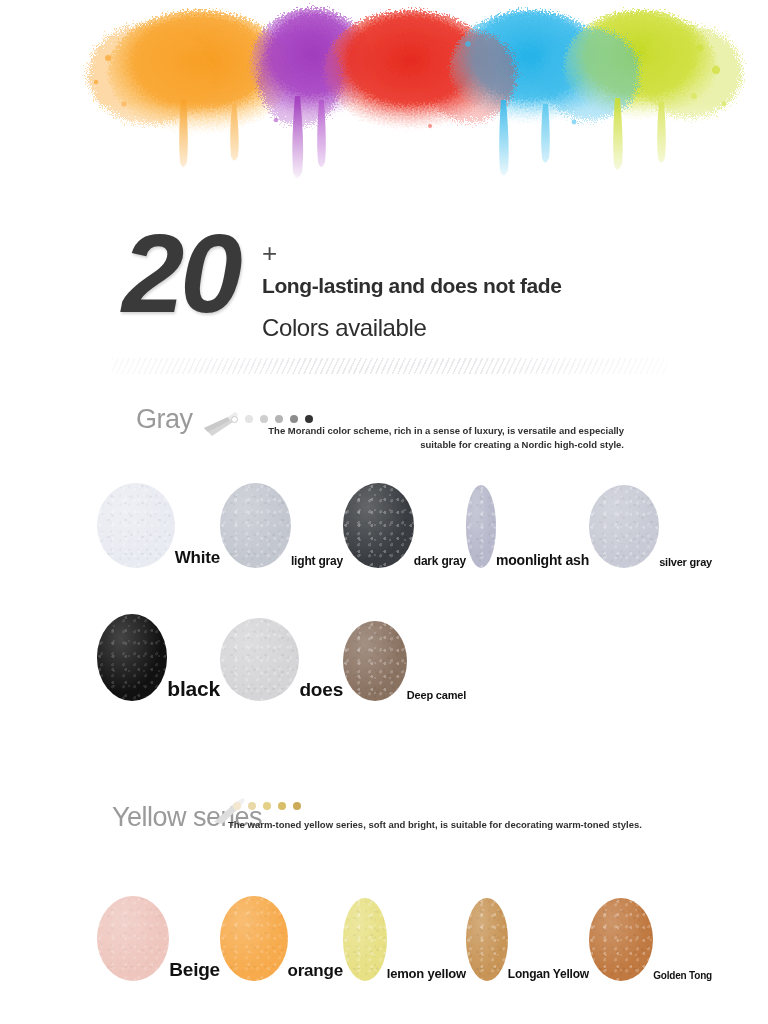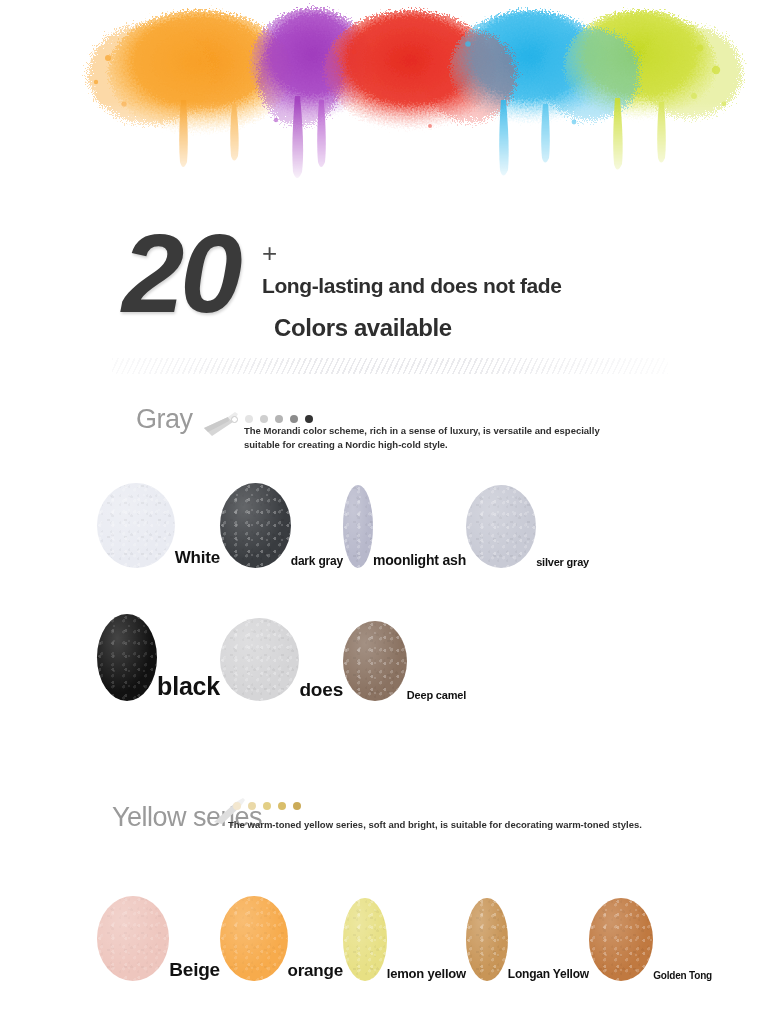--- a/index.html
+++ b/index.html
@@ -53,25 +53,24 @@
     font-size: 21px;
     font-weight: bold;
     color: #2e2e2e;
     letter-spacing: -0.4px;
     white-space: nowrap;
   }
   .head-line2 {
     position: absolute;
     left: 262px; top: 92px;
     font-size: 24px;
-    font-weight: bold;
+    font-weight: normal;
     color: #2e2e2e;
     letter-spacing: -0.4px;
     white-space: nowrap;
-    margin-left: 12px;
   }
 
   
   .hatch-divider {
     position: absolute;
     left: 112px; top: 358px;
     width: 556px; height: 16px;
     background-image: repeating-linear-gradient(
       115deg,
       #e9e9ec 0px, #e9e9ec 1.5px,
@@ -98,21 +97,21 @@
   .brush svg { display:block; width:46px; height:26px; }
   .dots { position: absolute; display: flex; align-items: center; gap: 7px; }
   .dot { width: 8px; height: 8px; border-radius: 50%; display: block; }
   .dot.hollow { background: #fff; border: 1px solid #c9c9c9; width: 7px; height: 7px; }
   .sec-desc {
     position: absolute;
     font-size: 9.5px;
     color: #2f2f2f;
     line-height: 1.5;
     font-weight: bold;
-    text-align: left;
+    text-align: right;
   }
   .sec-desc.left { text-align: left; }
 
   
   .swatch-row { position: absolute; left: 0; width: 768px; display: flex; }
   .swatch-cell {
     width: 123px;
     display: flex;
     flex-direction: row;
     align-items: flex-end;
@@ -276,20 +275,27 @@
 
   <div class="swatch-row" style="top:483px; padding-left:97px;">
     <div class="swatch-cell">
       <div class="swatch" style="width:85px;height:85px;background:#e9ebf2;">
           <span class="tex"></span>
           <span class="sheen"></span>
         </div>
       <div class="swatch-label" style="font-size:17px; margin-top:22px;">White</div>
     </div>
     <div class="swatch-cell">
+      <div class="swatch" style="width:85px;height:85px;background:#c3c7d0;">
+          <span class="tex"></span>
+          <span class="sheen"></span>
+        </div>
+      <div class="swatch-label" style="font-size:12px; margin-top:27px;">light gray</div>
+    </div>
+    <div class="swatch-cell">
       <div class="swatch" style="width:85px;height:85px;background:#393c40;">
           <span class="tex"></span>
           <span class="sheen"></span>
         </div>
       <div class="swatch-label" style="font-size:12px; margin-top:27px;">dark gray</div>
     </div>
     <div class="swatch-cell">
       <div class="swatch" style="width:83px;height:83px;background:#b7b8cb;">
           <span class="tex"></span>
           <span class="sheen"></span>
@@ -304,21 +310,21 @@
       <div class="swatch-label" style="font-size:11px; margin-top:28px;">silver gray</div>
     </div>
   </div>
 
   <div class="swatch-row" style="top:614px; padding-left:97px;">
     <div class="swatch-cell">
       <div class="swatch" style="width:87px;height:87px;background:#111111;">
           <span class="tex" style="opacity:.28"></span>
           <span class="sheen"></span>
         </div>
-      <div class="swatch-label" style="font-size:25px; margin-top:20px;">black</div>
+      <div class="swatch-label" style="font-size:21px; margin-top:20px;">black</div>
     </div>
     <div class="swatch-cell">
       <div class="swatch" style="width:83px;height:83px;background:#d5d5d7;">
           <span class="tex"></span>
           <span class="sheen"></span>
         </div>
       <div class="swatch-label" style="font-size:19px; margin-top:22px;">does</div>
     </div>
     <div class="swatch-cell">
       <div class="swatch" style="width:80px;height:80px;background:#8a7261;">

